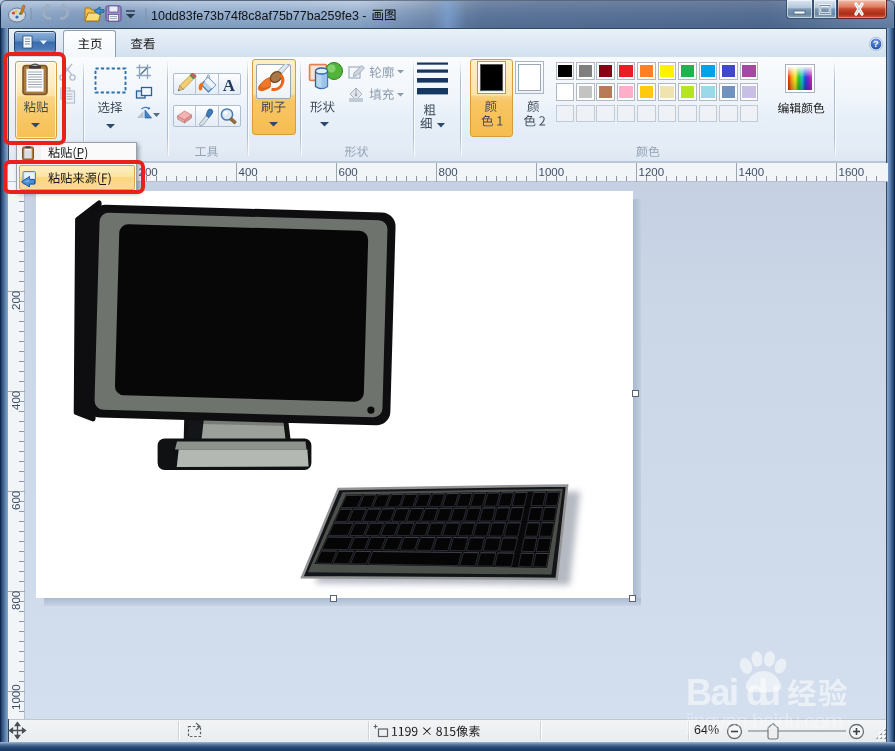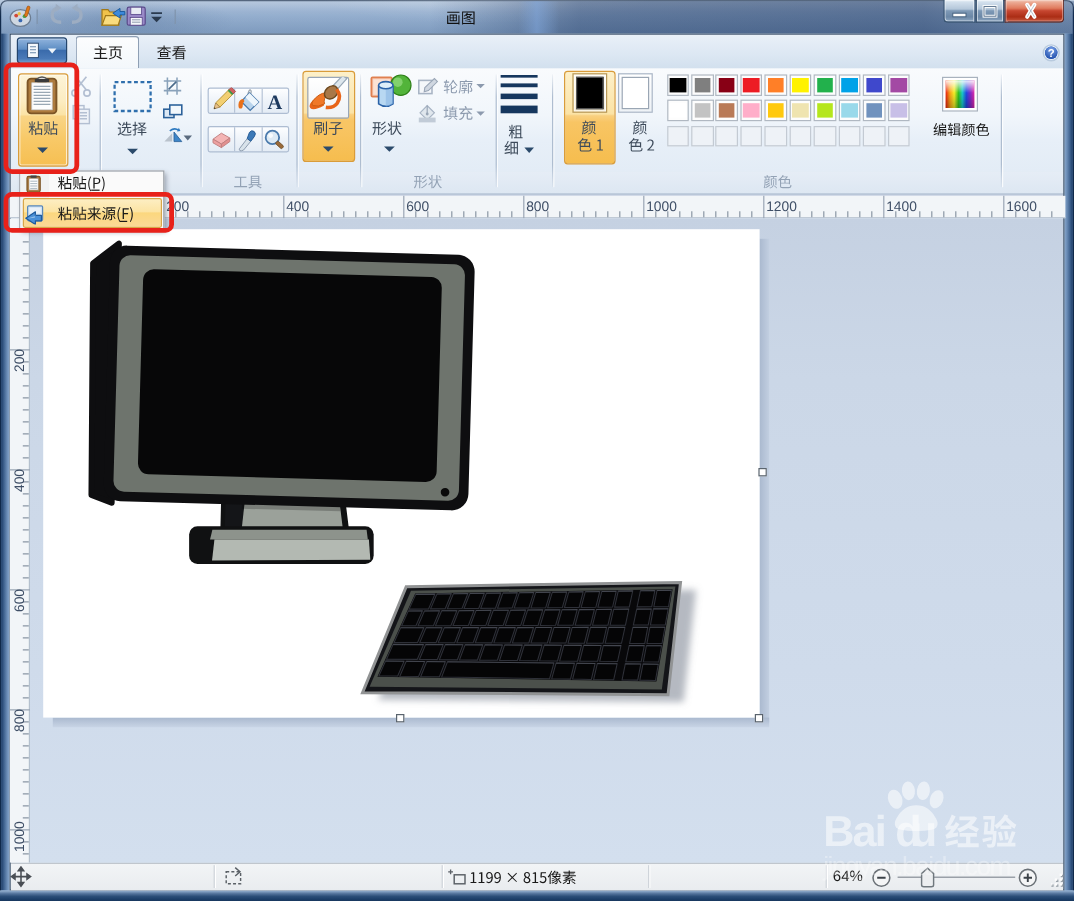--- a/index.html
+++ b/index.html
@@ -666,20 +666,21 @@
       <rect x="8" y="7" width="2" height="2" fill="#9aa2aa"></rect>
       <rect x="7" y="6" width="2" height="2" fill="#fdfdfd"></rect>
       <rect x="0" y="11" width="2" height="2" fill="#9aa2aa"></rect>
       <rect x="-1" y="10" width="2" height="2" fill="#fdfdfd"></rect>
       <rect x="4" y="7" width="2" height="2" fill="#9aa2aa"></rect>
       <rect x="3" y="6" width="2" height="2" fill="#fdfdfd"></rect>
       <rect x="8" y="3" width="2" height="2" fill="#9aa2aa"></rect>
       <rect x="7" y="2" width="2" height="2" fill="#fdfdfd"></rect>
     </svg>
     <div class="abs" style="left:694px;top:723px;width:30px;height:16px;font-size:12.5px;color:#1a1a1a;font-family:'Liberation Sans',sans-serif;">64%</div>
+    <div class="abs" style="left:151px;top:9px;font-size:12.5px;color:#111;font-family:'Liberation Sans',sans-serif;">10dd83fe73b74f8c8af75b77ba259fe3 - </div>
     <div class="abs" style="left:16px;top:141.5px;width:121px;height:50.5px;background:#fafafa;border:1px solid #9aa0a8;box-shadow:2px 2px 4px rgba(60,70,90,.45);"></div>
     <div class="abs" style="left:17px;top:142.5px;width:24px;height:48.5px;background:#f1f2f3;"></div>
     <div class="abs" style="left:18.5px;top:165px;width:116px;height:24.5px;border:1px solid #d8a648;border-radius:2px;background:linear-gradient(180deg,#fdeec3 0%,#fce4a4 45%,#fbd77e 50%,#fbd997 100%);"></div>
     <svg class="abs" style="left:21px;top:144.5px" width="15" height="16">
 <rect x="1.5" y="2" width="11" height="13" rx="1.5" fill="#ad7b3e" stroke="#7c5526" stroke-width="1"></rect>
 <rect x="3.2" y="3.8" width="7.6" height="9.5" fill="#fdfdfd" stroke="#999" stroke-width=".4"></rect>
 <g stroke="#9aa8b4" stroke-width=".7">
         <line x1="4.2" y1="6" x2="10" y2="6"></line>
         <line x1="4.2" y1="8" x2="10" y2="8"></line>
         <line x1="4.2" y1="10" x2="10" y2="10"></line>

